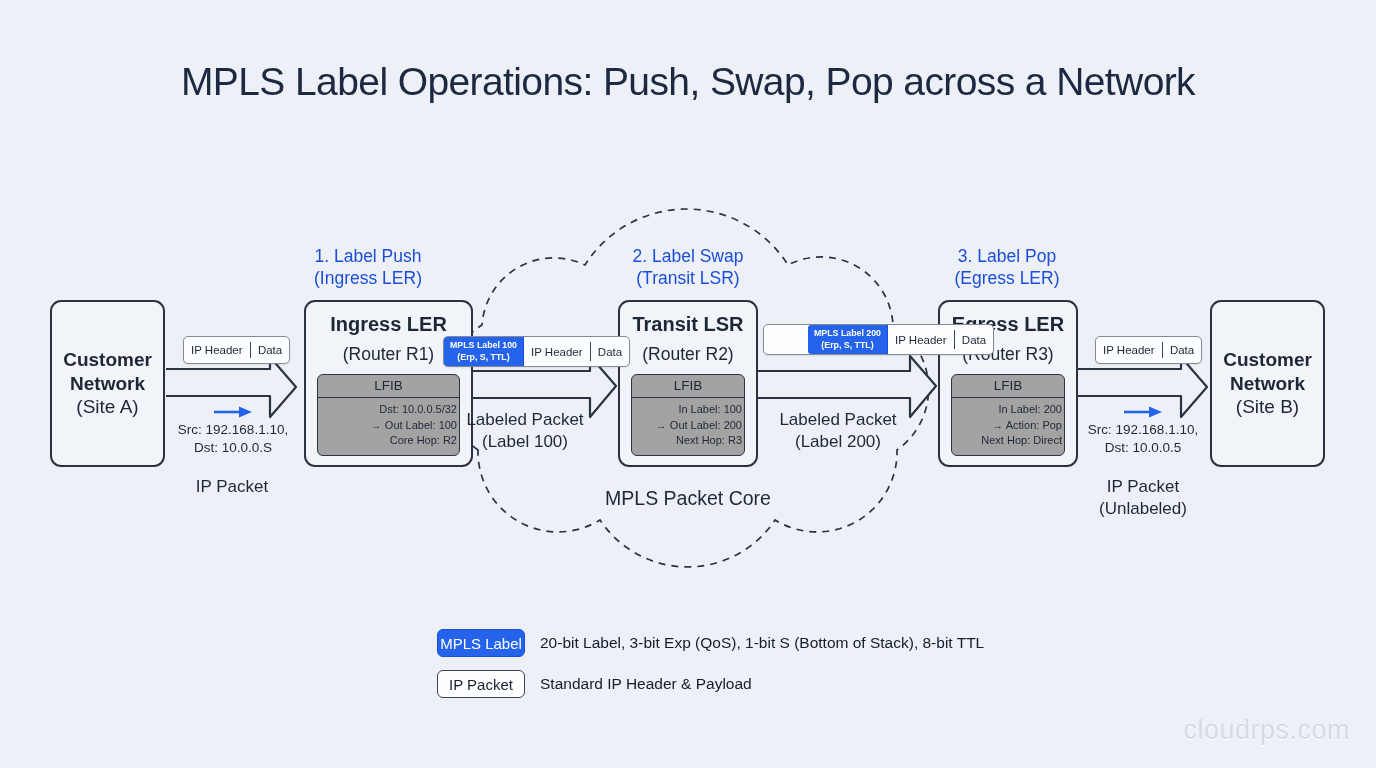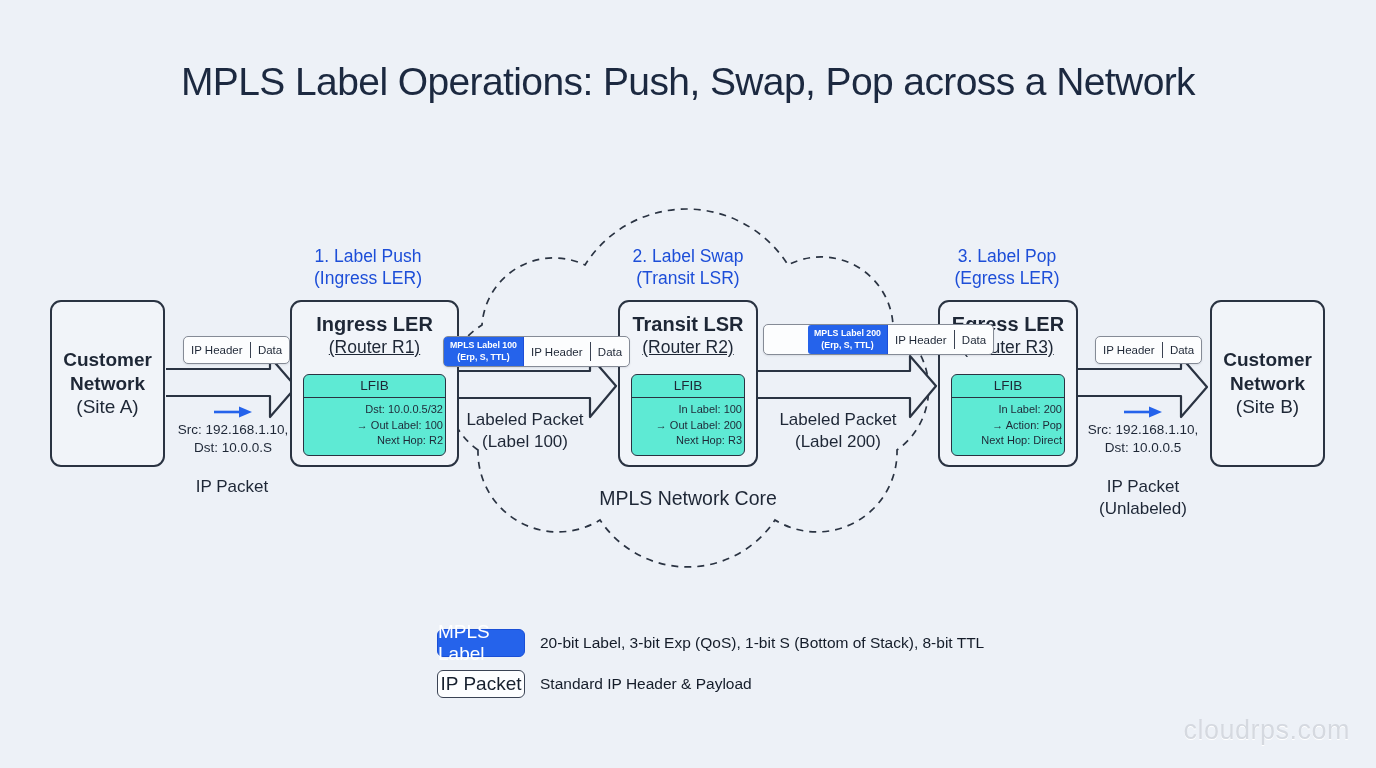--- a/index.html
+++ b/index.html
@@ -26,24 +26,24 @@
     position:absolute; border:2px solid #2a3342; border-radius:11px;
     background:#f1f4f9;
   }
   .site {
     display:flex; flex-direction:column; justify-content:center; align-items:center;
     font-size:19px; line-height:1.24; text-align:left;
   }
   .site .bold { font-weight:700; }
   .router { text-align:center; padding-top:11px; }
   .router-title { font-size:20px; font-weight:700; }
-  .router-sub { font-size:17.5px; margin-top:1px;text-decoration:underline; }
+  .router-sub { font-size:17.5px; margin-top:8px; }
   .lfib {
     position:absolute; left:11px; right:11px; top:72px;
-    border:1.6px solid #2a3342; border-radius:6px; background:#5eead4;
+    border:1.6px solid #2a3342; border-radius:6px; background:#a3a3a3;
   }
   .lfib-h {
     font-size:13.5px; text-align:center; padding:3px 0 4px;
     border-bottom:1.6px solid #2a3342;
   }
   .lfib-rows { font-size:11px; text-align:right; padding:4px 2px 6px; line-height:1.42; }
 
   .packet {
     position:absolute; display:inline-flex; align-items:stretch;
     border:1.4px solid #858b96; border-radius:5px; background:#fcfdfe;
@@ -58,21 +58,21 @@
     font-size:8.8px; font-weight:600; line-height:1.3; padding:0 6px;
     border-radius:3px 0 0 3px; white-space:nowrap;
   }
 
   .srcdst { position:absolute; width:200px; top:421px; text-align:center; font-size:13.5px; line-height:1.32; }
   .fcap   { position:absolute; width:220px; text-align:center; font-size:17px; line-height:1.3; }
   .cloud-label { position:absolute; width:240px; top:487px; text-align:center; font-size:19.5px; }
 
   .badge {
     position:absolute; width:88px; height:28px; border-radius:6px;
-    display:flex; align-items:center; justify-content:center; font-size:19px;
+    display:flex; align-items:center; justify-content:center; font-size:15px;
   }
   .badge.blue  { background:#2563eb; border:1.6px solid #1a4fd6; color:#fff; }
   .badge.white { background:#fdfeff; border:1.6px solid #3a4354; color:#16202e; }
   .legtext {
     position:absolute; height:28px; display:flex; align-items:center;
     font-size:15.5px; color:#141c29;
   }
 
   .wm {
     position:absolute; right:26px; bottom:22px; font-size:27px; font-weight:500;
@@ -117,29 +117,29 @@
     <div>3. Label Pop</div>
     <div>(Egress LER)</div>
   </div>
 
   <div class="node site" style="left:50px;top:300px;width:115px;height:167px;">
     <div class="bold">Customer</div>
     <div class="bold">Network</div>
     <div>(Site A)</div>
   </div>
 
-  <div class="node router" style="left:290px;top:300px;width:169px;height:167px;">
+  <div class="node router" style="left:304px;top:300px;width:169px;height:167px;">
     <div class="router-title">Ingress LER</div>
     <div class="router-sub">(Router R1)</div>
     <div class="lfib">
       <div class="lfib-h">LFIB</div>
       <div class="lfib-rows">
         <div>Dst: 10.0.0.5/32</div>
         <div>→ Out Label: 100</div>
-        <div>Next Hop: R2</div>
+        <div>Core Hop: R2</div>
       </div>
     </div>
   </div>
 
   <div class="node router" style="left:618px;top:300px;width:140px;height:167px;">
     <div class="router-title">Transit LSR</div>
     <div class="router-sub">(Router R2)</div>
     <div class="lfib">
       <div class="lfib-h">LFIB</div>
       <div class="lfib-rows">
@@ -219,21 +219,21 @@
   </div>
   <div class="fcap" style="left:728px;top:409px;">
     <div>Labeled Packet</div>
     <div>(Label 200)</div>
   </div>
   <div class="fcap" style="left:1033px;top:476px;">
     <div>IP Packet</div>
     <div>(Unlabeled)</div>
   </div>
 
-  <div class="cloud-label" style="left:568px;">MPLS Network Core</div>
+  <div class="cloud-label" style="left:568px;">MPLS Packet Core</div>
 
   <div class="badge blue" style="left:437px;top:629px;">
     <span>MPLS Label</span>
   </div>
   <div class="legtext" style="left:540px;top:629px;">20-bit Label, 3-bit Exp (QoS), 1-bit S (Bottom of Stack), 8-bit TTL</div>
   <div class="badge white" style="left:437px;top:670px;">
     <span>IP Packet</span>
   </div>
   <div class="legtext" style="left:540px;top:670px;">Standard IP Header &amp; Payload</div>
 

